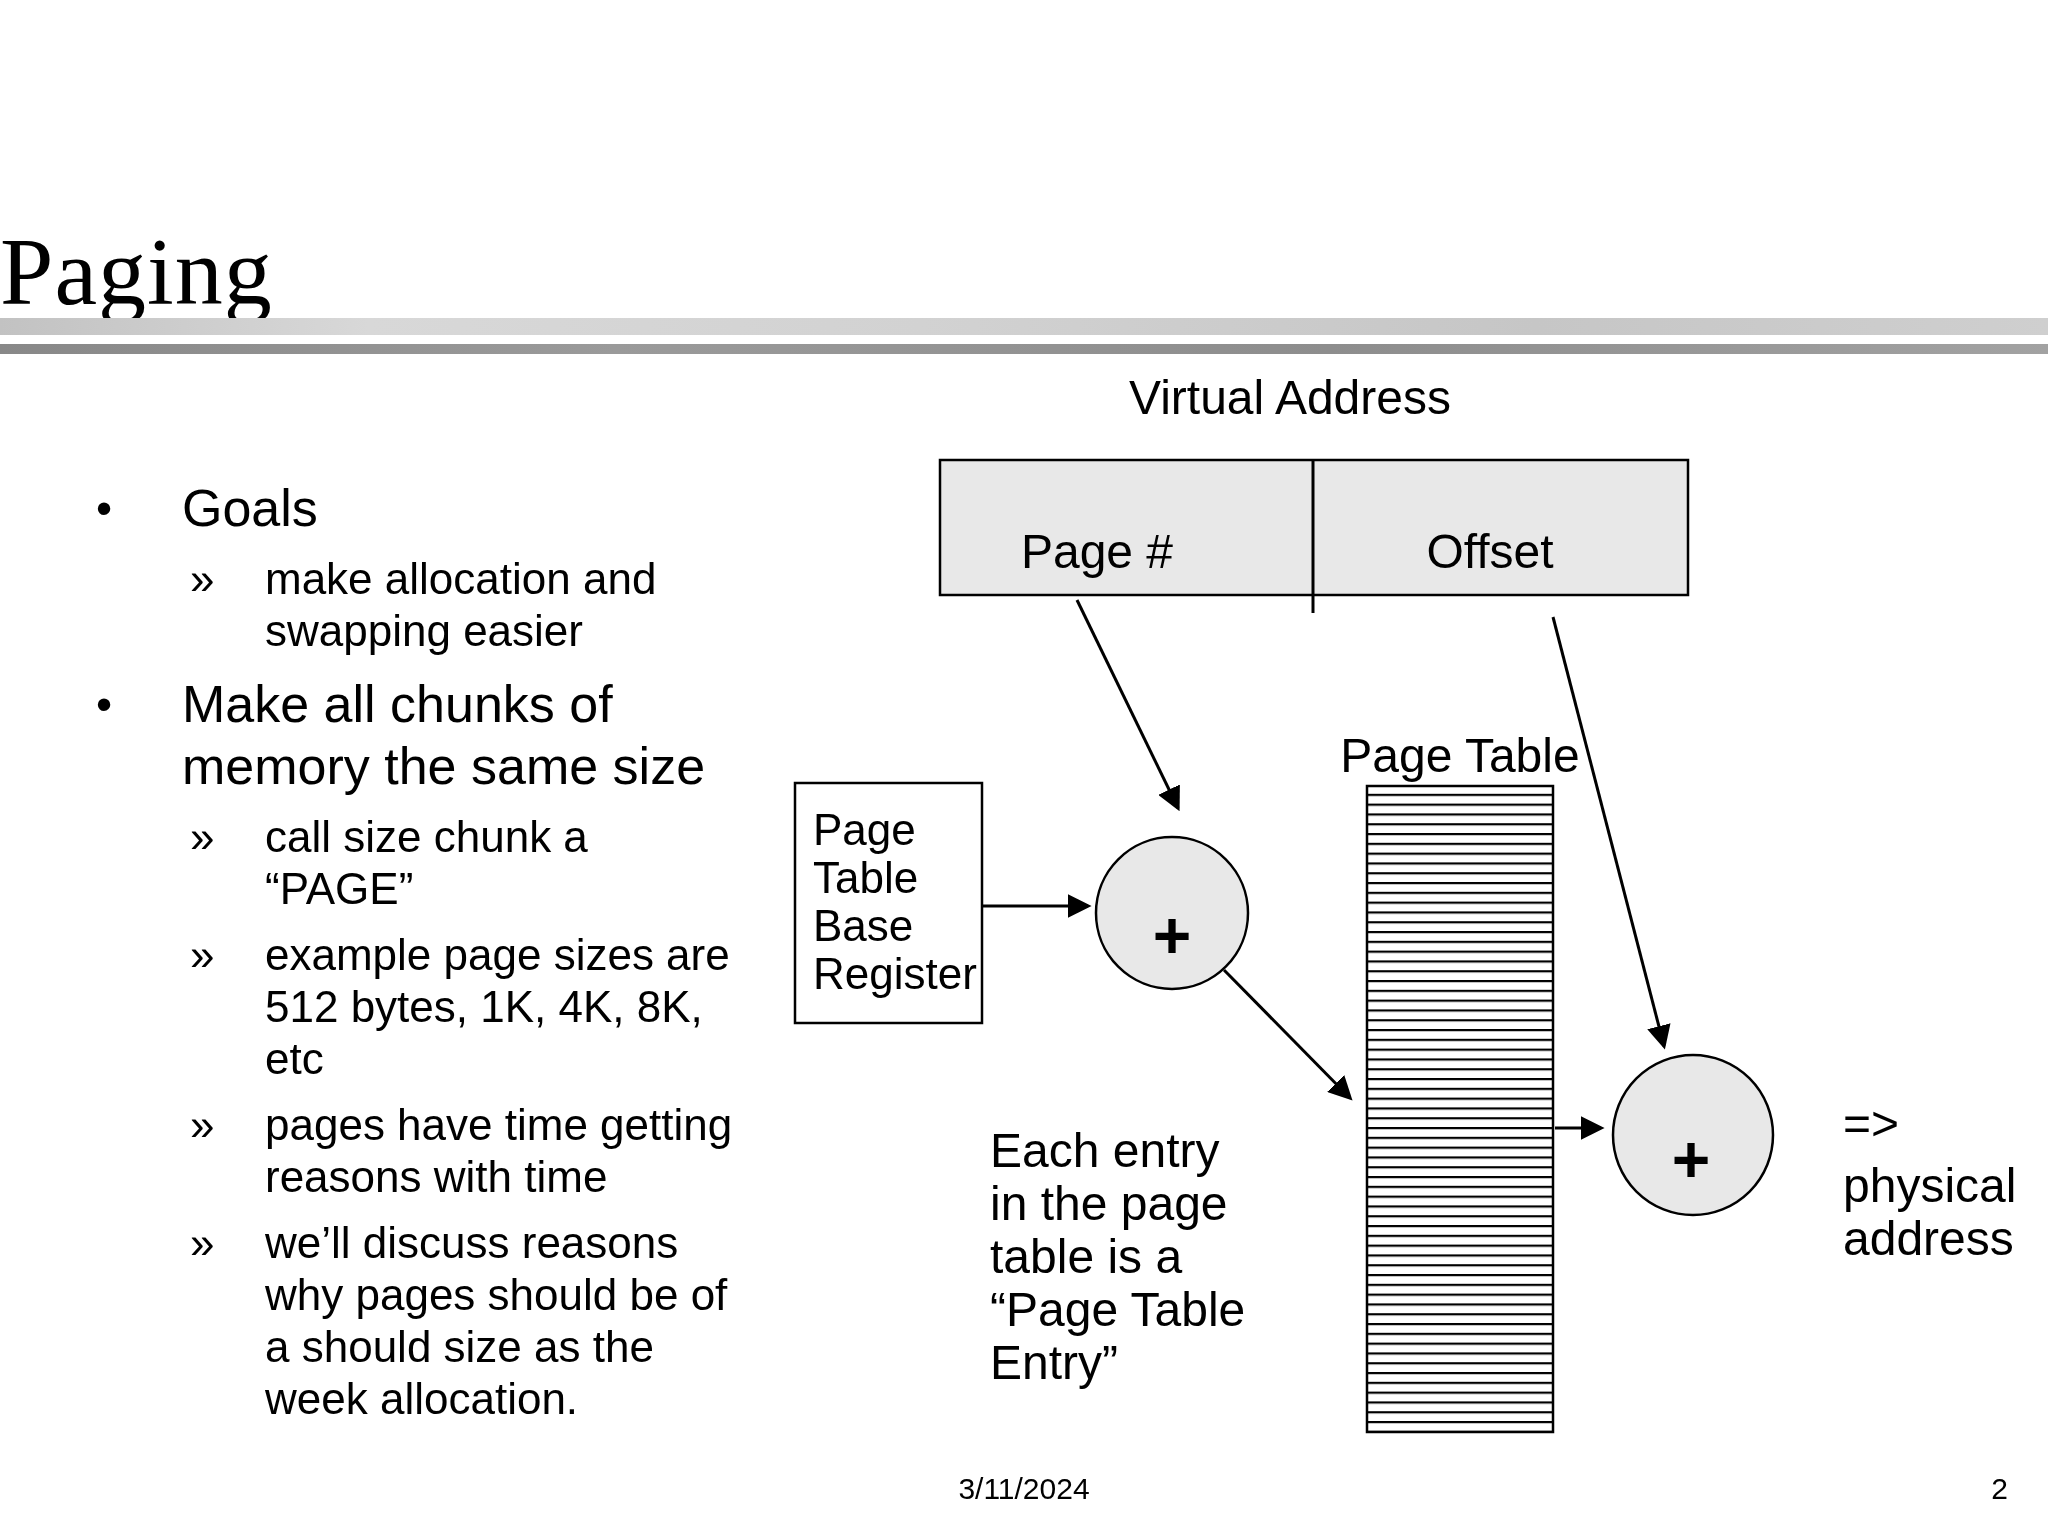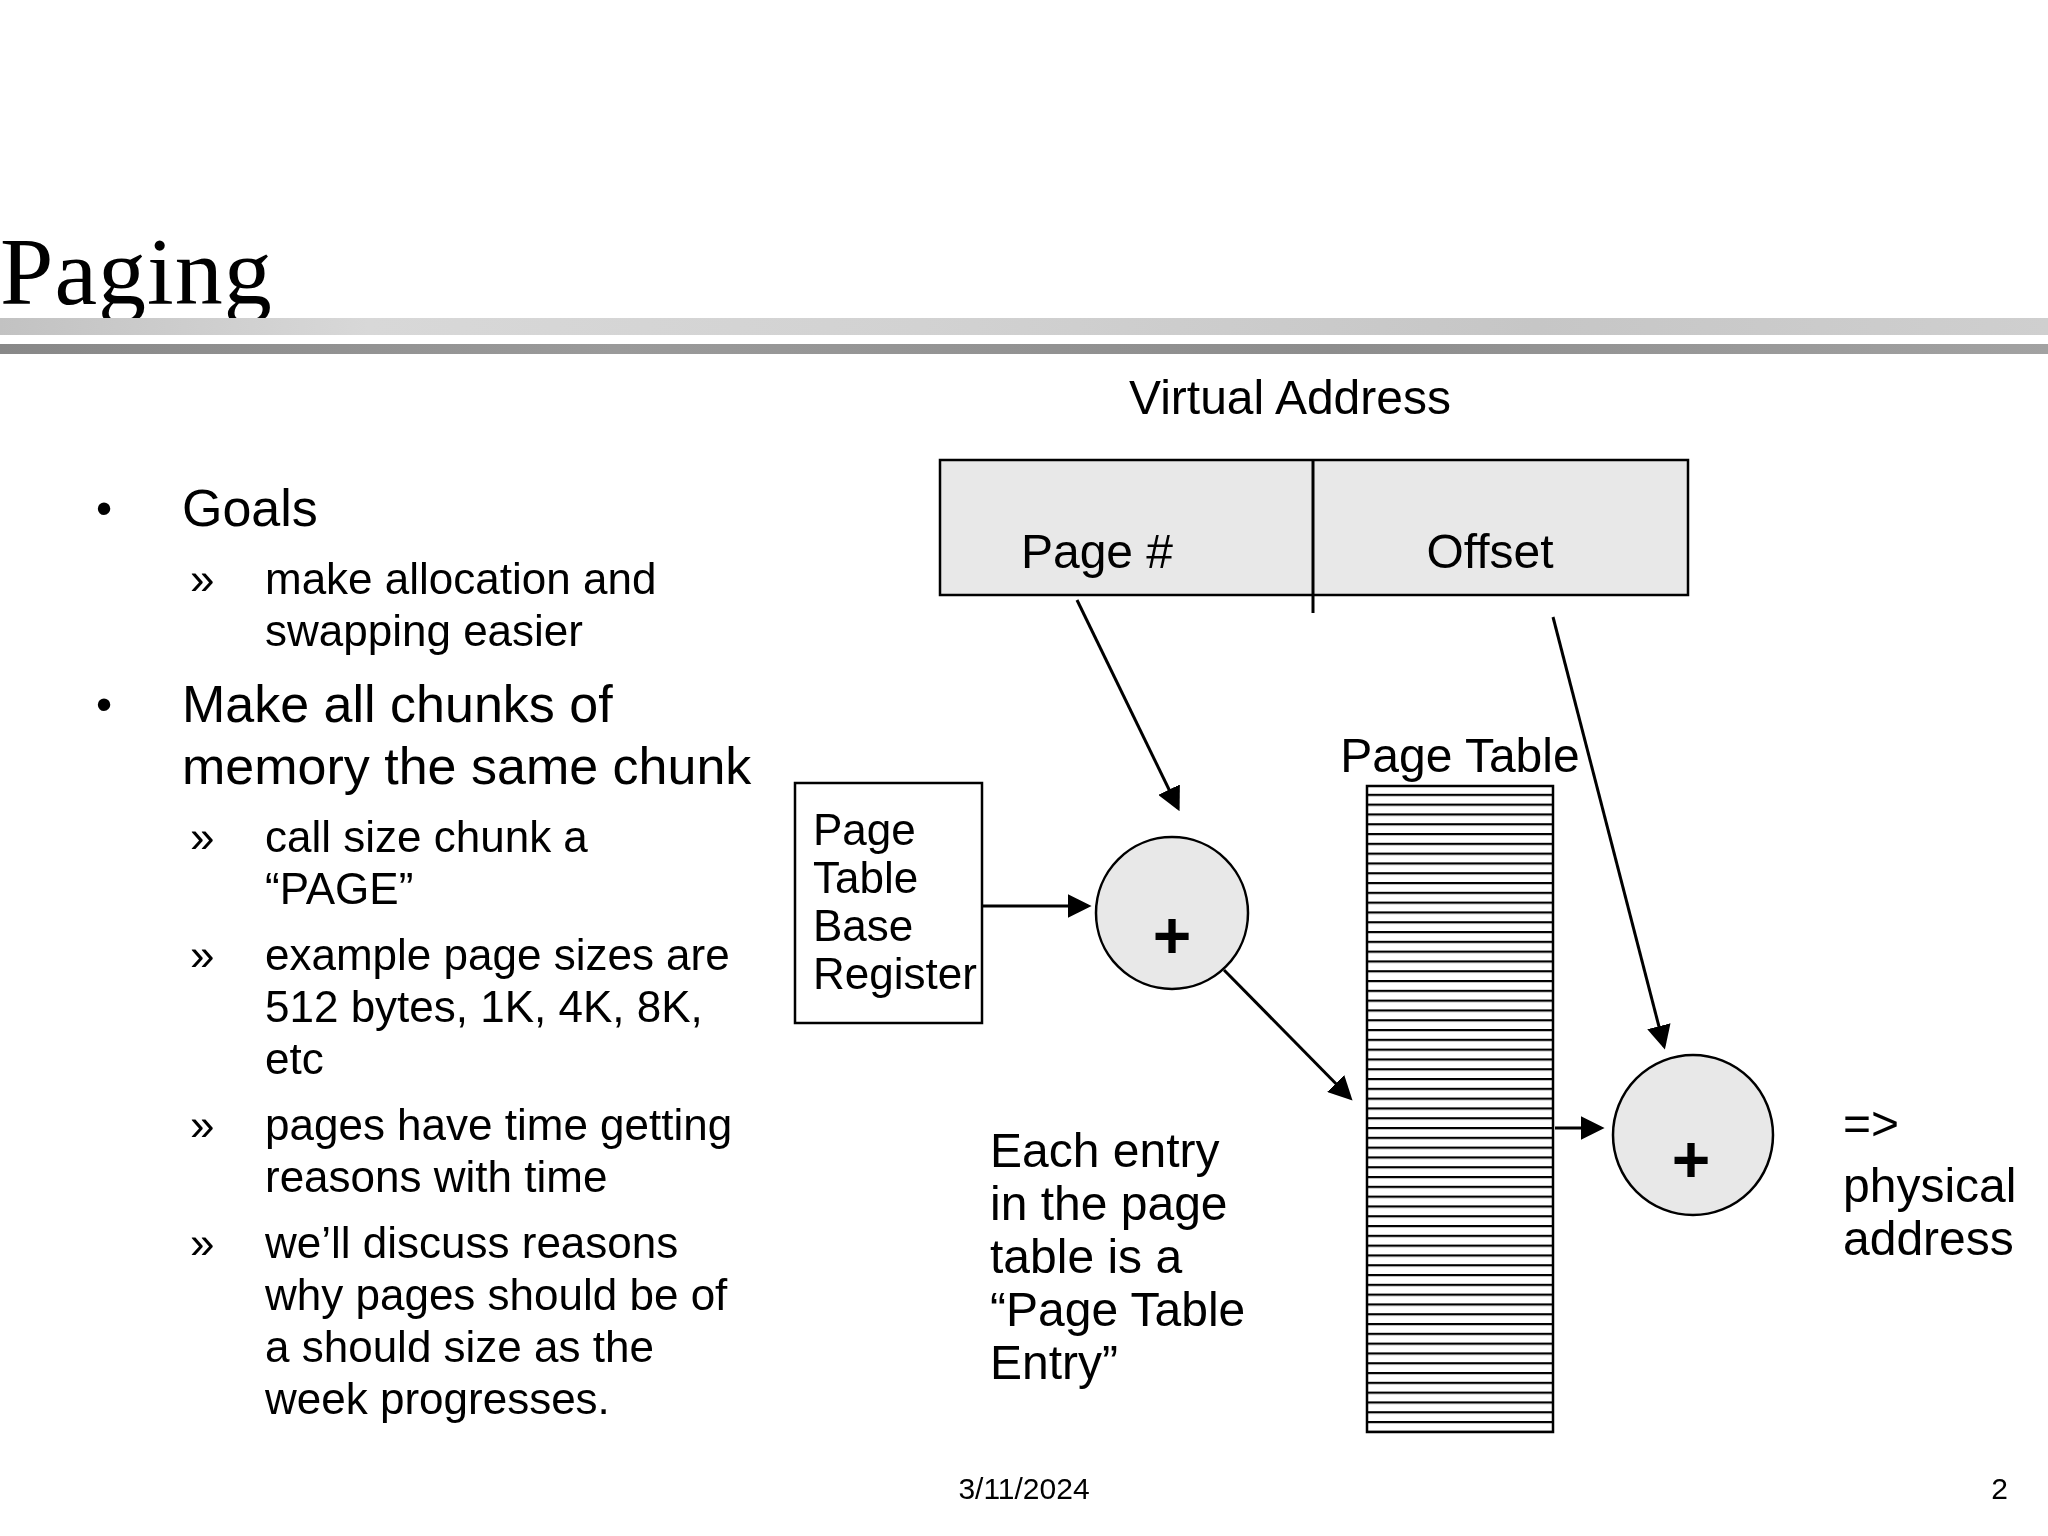--- a/index.html
+++ b/index.html
@@ -59,21 +59,21 @@
 
   <div class="item l2">
     <span class="marker">»</span>
     <div class="line">make allocation and</div>
     <div class="line">swapping easier</div>
   </div>
 
   <div class="item l1">
     <span class="marker">•</span>
     <div class="line">Make all chunks of</div>
-    <div class="line">memory the same chunk</div>
+    <div class="line">memory the same size</div>
   </div>
 
   <div class="item l2">
     <span class="marker">»</span>
     <div class="line">call size chunk a</div>
     <div class="line">“PAGE”</div>
   </div>
 
   <div class="item l2">
     <span class="marker">»</span>
@@ -86,21 +86,21 @@
     <span class="marker">»</span>
     <div class="line">pages have time getting</div>
     <div class="line">reasons with time</div>
   </div>
 
   <div class="item l2">
     <span class="marker">»</span>
     <div class="line">we’ll discuss reasons</div>
     <div class="line">why pages should be of</div>
     <div class="line">a should size as the</div>
-    <div class="line">week progresses.</div>
+    <div class="line">week allocation.</div>
   </div>
 </div>
 
 <svg class="diagram" width="2048" height="1536" viewBox="0 0 2048 1536">
   <defs>
     <marker id="arrow" viewBox="0 0 10 10" refX="8.5" refY="5" markerWidth="8" markerHeight="8" orient="auto-start-reverse">
       <path d="M0,0 L10,5 L0,10 z" fill="#000"></path>
     </marker>
     <pattern id="pt-stripes" patternUnits="userSpaceOnUse" width="20" height="9.8">
       <rect x="0" y="0" width="20" height="9.8" fill="#ffffff"></rect>

